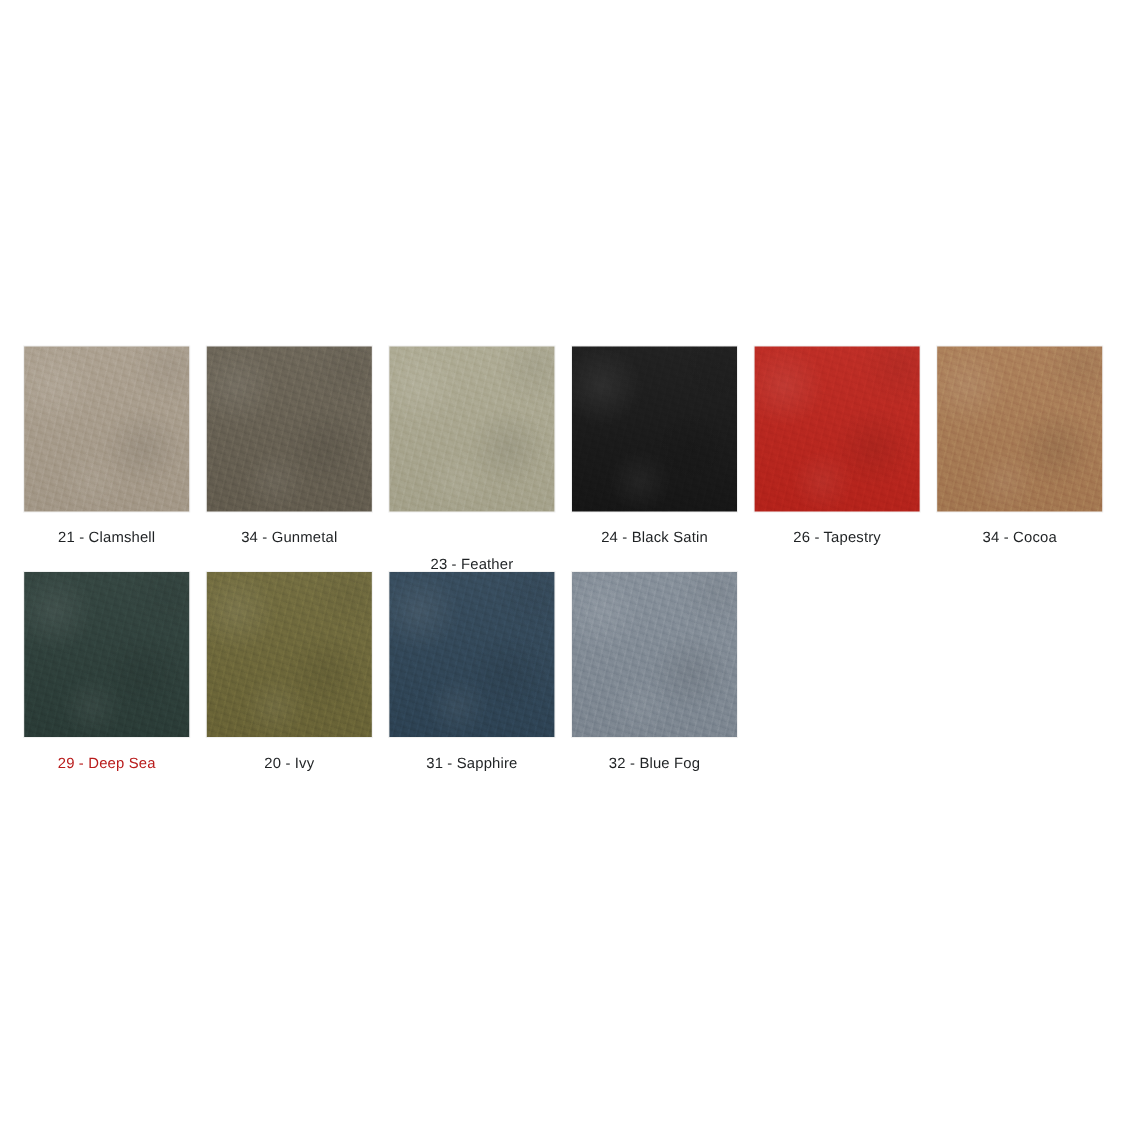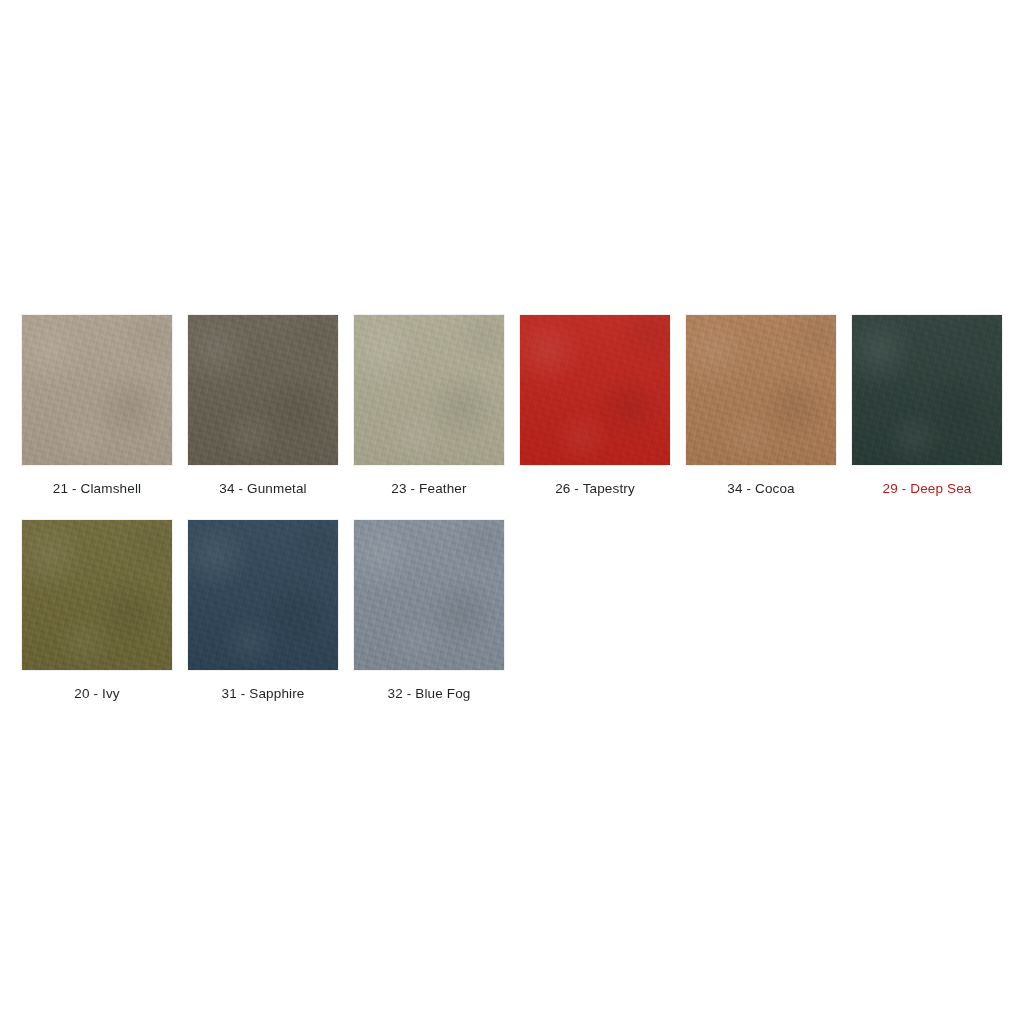--- a/index.html
+++ b/index.html
@@ -113,23 +113,27 @@
       <div class="swatch-label" style="color: rgb(31, 34, 36);">21 - Clamshell</div>
     </div>
 
     <div class="swatch-cell">
       <div class="swatch-chip" style="background-color: rgb(102, 95, 81);"></div>
       <div class="swatch-label" style="color: rgb(31, 34, 36);">34 - Gunmetal</div>
     </div>
 
     <div class="swatch-cell">
       <div class="swatch-chip" style="background-color: rgb(171, 168, 144);"></div>
-      <div class="swatch-label" style="color: rgb(31, 34, 36);">23 - Feather</div>
+      <div class="swatch-label" style="color: rgb(31, 34, 36); margin-top: 24px;">23 - Feather</div>
     </div>
 
+    <div class="swatch-cell">
+      <div class="swatch-chip" style="background-color: rgb(22, 22, 22);"></div>
+      <div class="swatch-label" style="color: rgb(31, 34, 36);">24 - Black Satin</div>
+    </div>
 
 
     <div class="swatch-cell">
       <div class="swatch-chip" style="background-color: rgb(187, 35, 27);"></div>
       <div class="swatch-label" style="color: rgb(31, 34, 36);">26 - Tapestry</div>
     </div>
 
 
     <div class="swatch-cell">
       <div class="swatch-chip" style="background-color: rgb(169, 123, 83);"></div>

